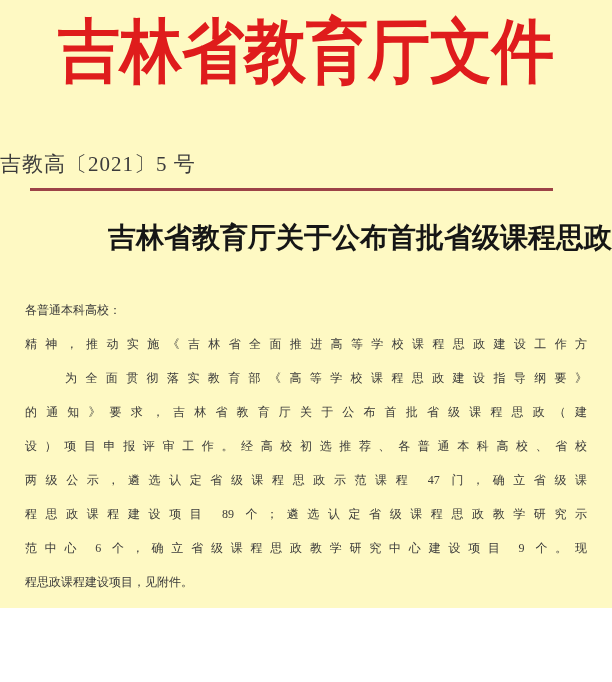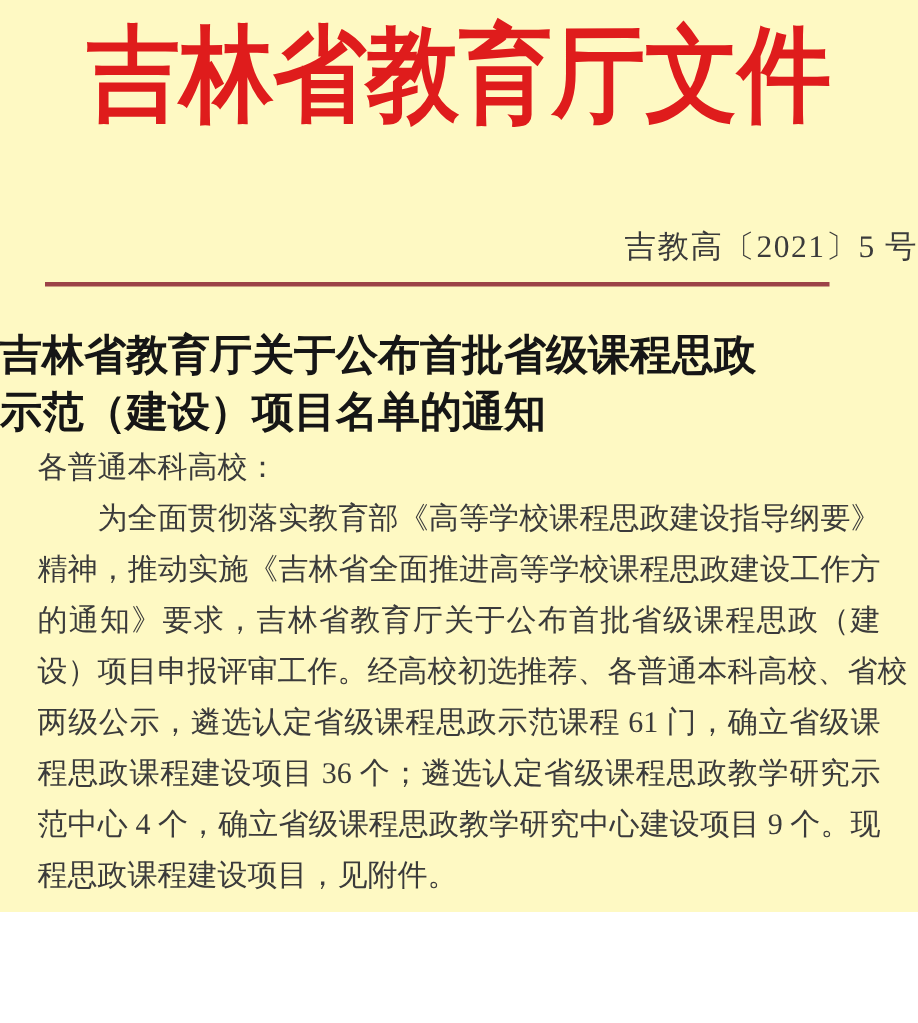--- a/index.html
+++ b/index.html
@@ -24,51 +24,52 @@
     font-weight: bold;
     letter-spacing: 0px;
     color: var(--banner-red, #df1c1c);
     transform: scaleY(1.12);
     transform-origin: 50% 0;
     white-space: nowrap;
   }
   
   .doc-number {
     margin-top: 70px;
-    text-align: right;
+    text-align: left;
     font-size: 21px;
     line-height: 26px;
     letter-spacing: 1px;
     color: var(--ink, #3b3b3b);
   }
   
   .red-rule {
     margin-top: 11px;
     margin-left: 30px;
     width: 523px;
     height: 3px;
     background: var(--rule-red, #9c4347);
   }
   
   .title {
     margin: 28px 0 0 0;
-    text-align: left;
+    text-align: right;
     font-size: 28px;
     line-height: 38px;
     font-weight: bold;
     color: var(--title-ink, #161616);
   }
   .title .title-line {
     display: block;
     white-space: nowrap;
   }
   
   .doc-body {
+    margin-top: 36px;
     padding: 0 25px;
-    font-size: 20px;
+    font-size: 12px;
     line-height: 34px;
     color: var(--ink, #3b3b3b);
   }
   .doc-body .line {
     white-space: nowrap;
     text-align: left;
   }
   .doc-body .line.just {
     text-align: justify;
     text-align-last: justify;
@@ -83,28 +84,27 @@
 <div class="page">
 
   <div class="banner">吉林省教育厅文件</div>
 
   <div class="doc-number">吉教高〔2021〕5 号</div>
 
   <div class="red-rule"></div>
 
   <h1 class="title">
     <span class="title-line">吉林省教育厅关于公布首批省级课程思政</span>
-    <span class="title-line">示范（建设）项目名单的通知</span>
   </h1>
 
   <div class="doc-body">
     <div class="line">各普通本科高校：</div>
+    <div class="line just">精神，推动实施《吉林省全面推进高等学校课程思政建设工作方</div>
     <div class="line just indent">为全面贯彻落实教育部《高等学校课程思政建设指导纲要》</div>
-    <div class="line just">精神，推动实施《吉林省全面推进高等学校课程思政建设工作方</div>
     <div class="line just">的通知》要求，吉林省教育厅关于公布首批省级课程思政（建</div>
     <div class="line just">设）项目申报评审工作。经高校初选推荐、各普通本科高校、省校</div>
-    <div class="line just">两级公示，遴选认定省级课程思政示范课程 61 门，确立省级课</div>
-    <div class="line just">程思政课程建设项目 36 个；遴选认定省级课程思政教学研究示</div>
-    <div class="line just">范中心 4 个，确立省级课程思政教学研究中心建设项目 9 个。现</div>
+    <div class="line just">两级公示，遴选认定省级课程思政示范课程 47 门，确立省级课</div>
+    <div class="line just">程思政课程建设项目 89 个；遴选认定省级课程思政教学研究示</div>
+    <div class="line just">范中心 6 个，确立省级课程思政教学研究中心建设项目 9 个。现</div>
     <div class="line">程思政课程建设项目，见附件。</div>
   </div>
 
 </div>
 
 </body></html>

